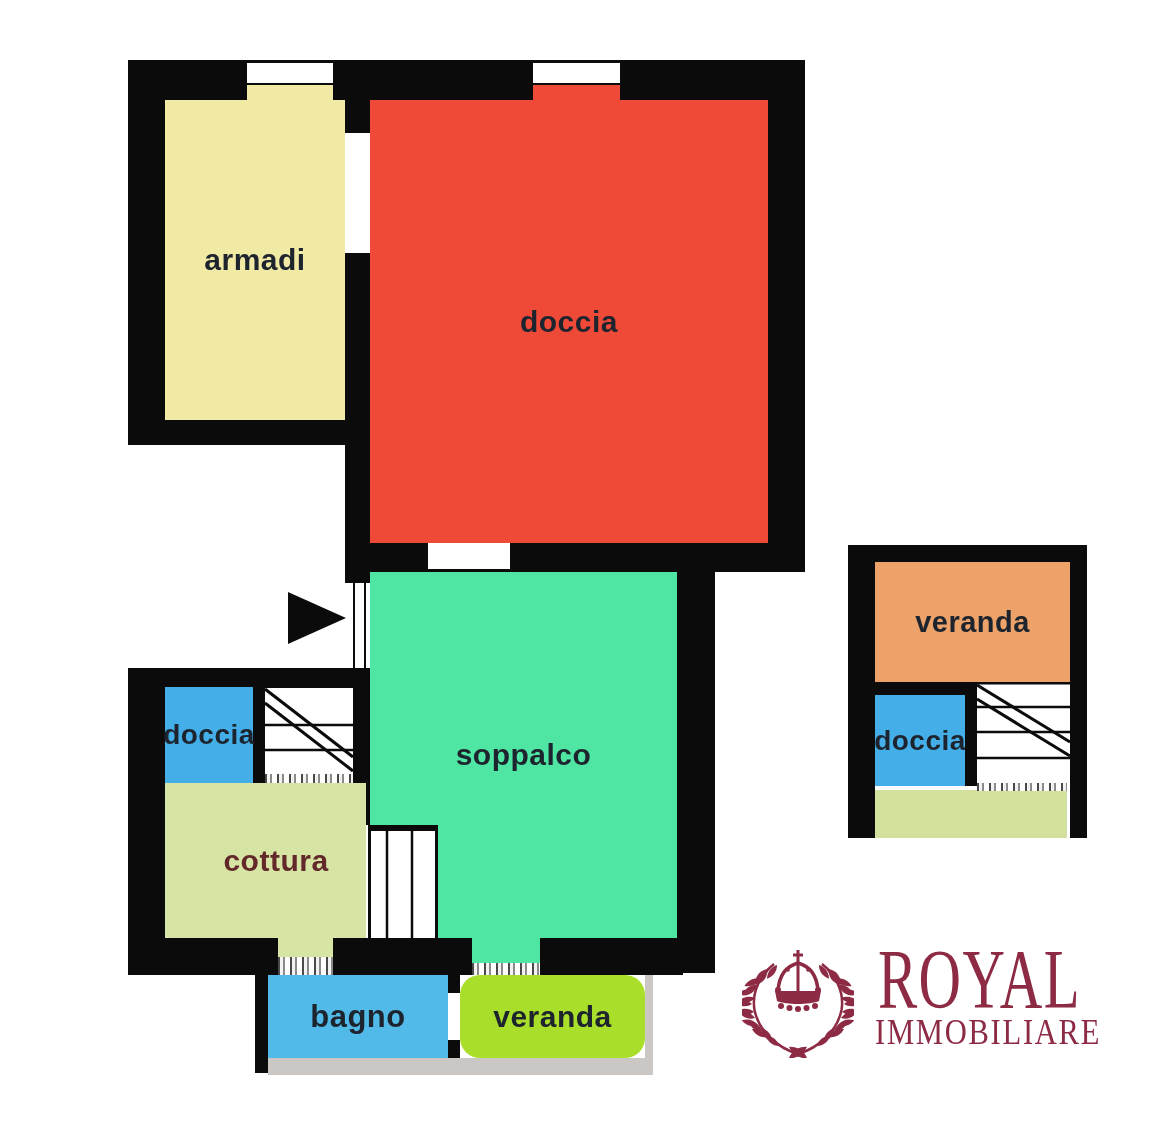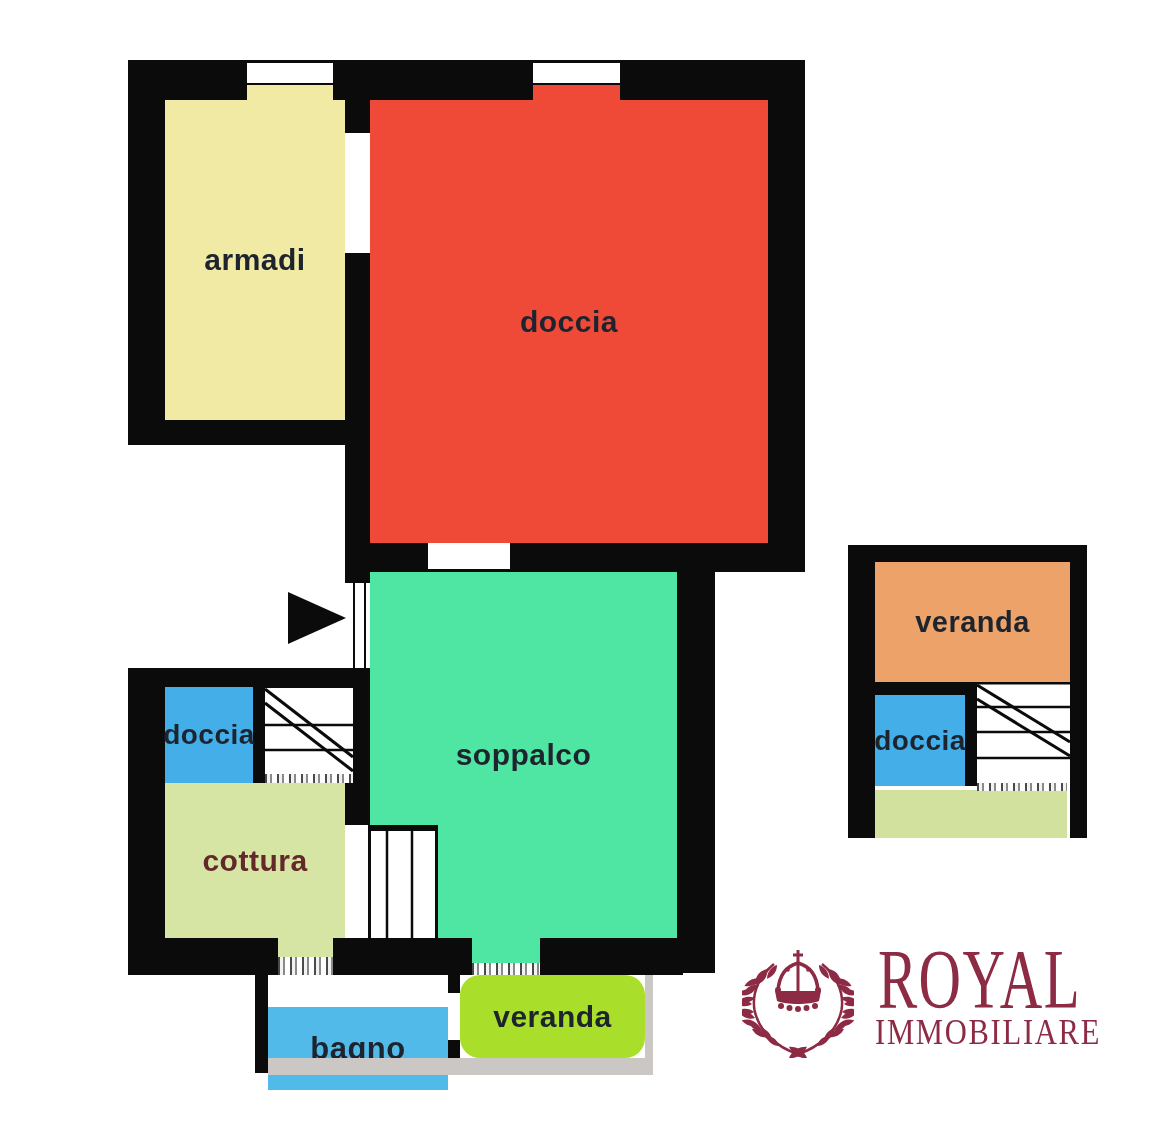--- a/index.html
+++ b/index.html
@@ -67,26 +67,26 @@
 
   <div class="room" style="left: 370px; top: 572px; width: 307px; height: 366px; background-color: rgb(78, 230, 162);">
     <span class="lbl">soppalco</span>
   </div>
   <div class="abs" style="left: 472px; top: 938px; width: 68px; height: 25px; background-color: rgb(78, 230, 162);"></div>
 
   <div class="room" style="left: 165px; top: 687px; width: 88px; height: 96px; background-color: rgb(68, 174, 232);">
     <span class="lbl lbl-sm">doccia</span>
   </div>
 
-  <div class="room" style="left: 165px; top: 783px; width: 180px; height: 155px; background-color: rgb(214, 229, 164);">
+  <div class="room" style="left: 165px; top: 783px; width: 180px; height: 155px; background-color: rgb(214, 229, 164); padding-left: 21px;">
     <span class="lbl" style="color: rgb(99, 40, 42);">cottura</span>
   </div>
   <div class="abs" style="left: 278px; top: 938px; width: 55px; height: 19px; background-color: rgb(214, 229, 164);"></div>
 
-  <div class="room" style="left: 268px; top: 975px; width: 180px; height: 83px; background-color: rgb(82, 186, 233); margin-top: 32px;">
+  <div class="room" style="left: 268px; top: 975px; width: 180px; height: 83px; background-color: rgb(82, 186, 233);">
     <span class="lbl" style="font-size:31px;">bagno</span>
   </div>
 
   <div class="room" style="left: 460px; top: 975px; width: 185px; height: 83px; background-color: rgb(169, 223, 42); border-radius: 20px;">
     <span class="lbl">veranda</span>
   </div>
 
   <div class="room" style="left: 875px; top: 562px; width: 195px; height: 120px; background-color: rgb(236, 162, 104);">
     <span class="lbl" style="font-size:29px;">veranda</span>
   </div>

